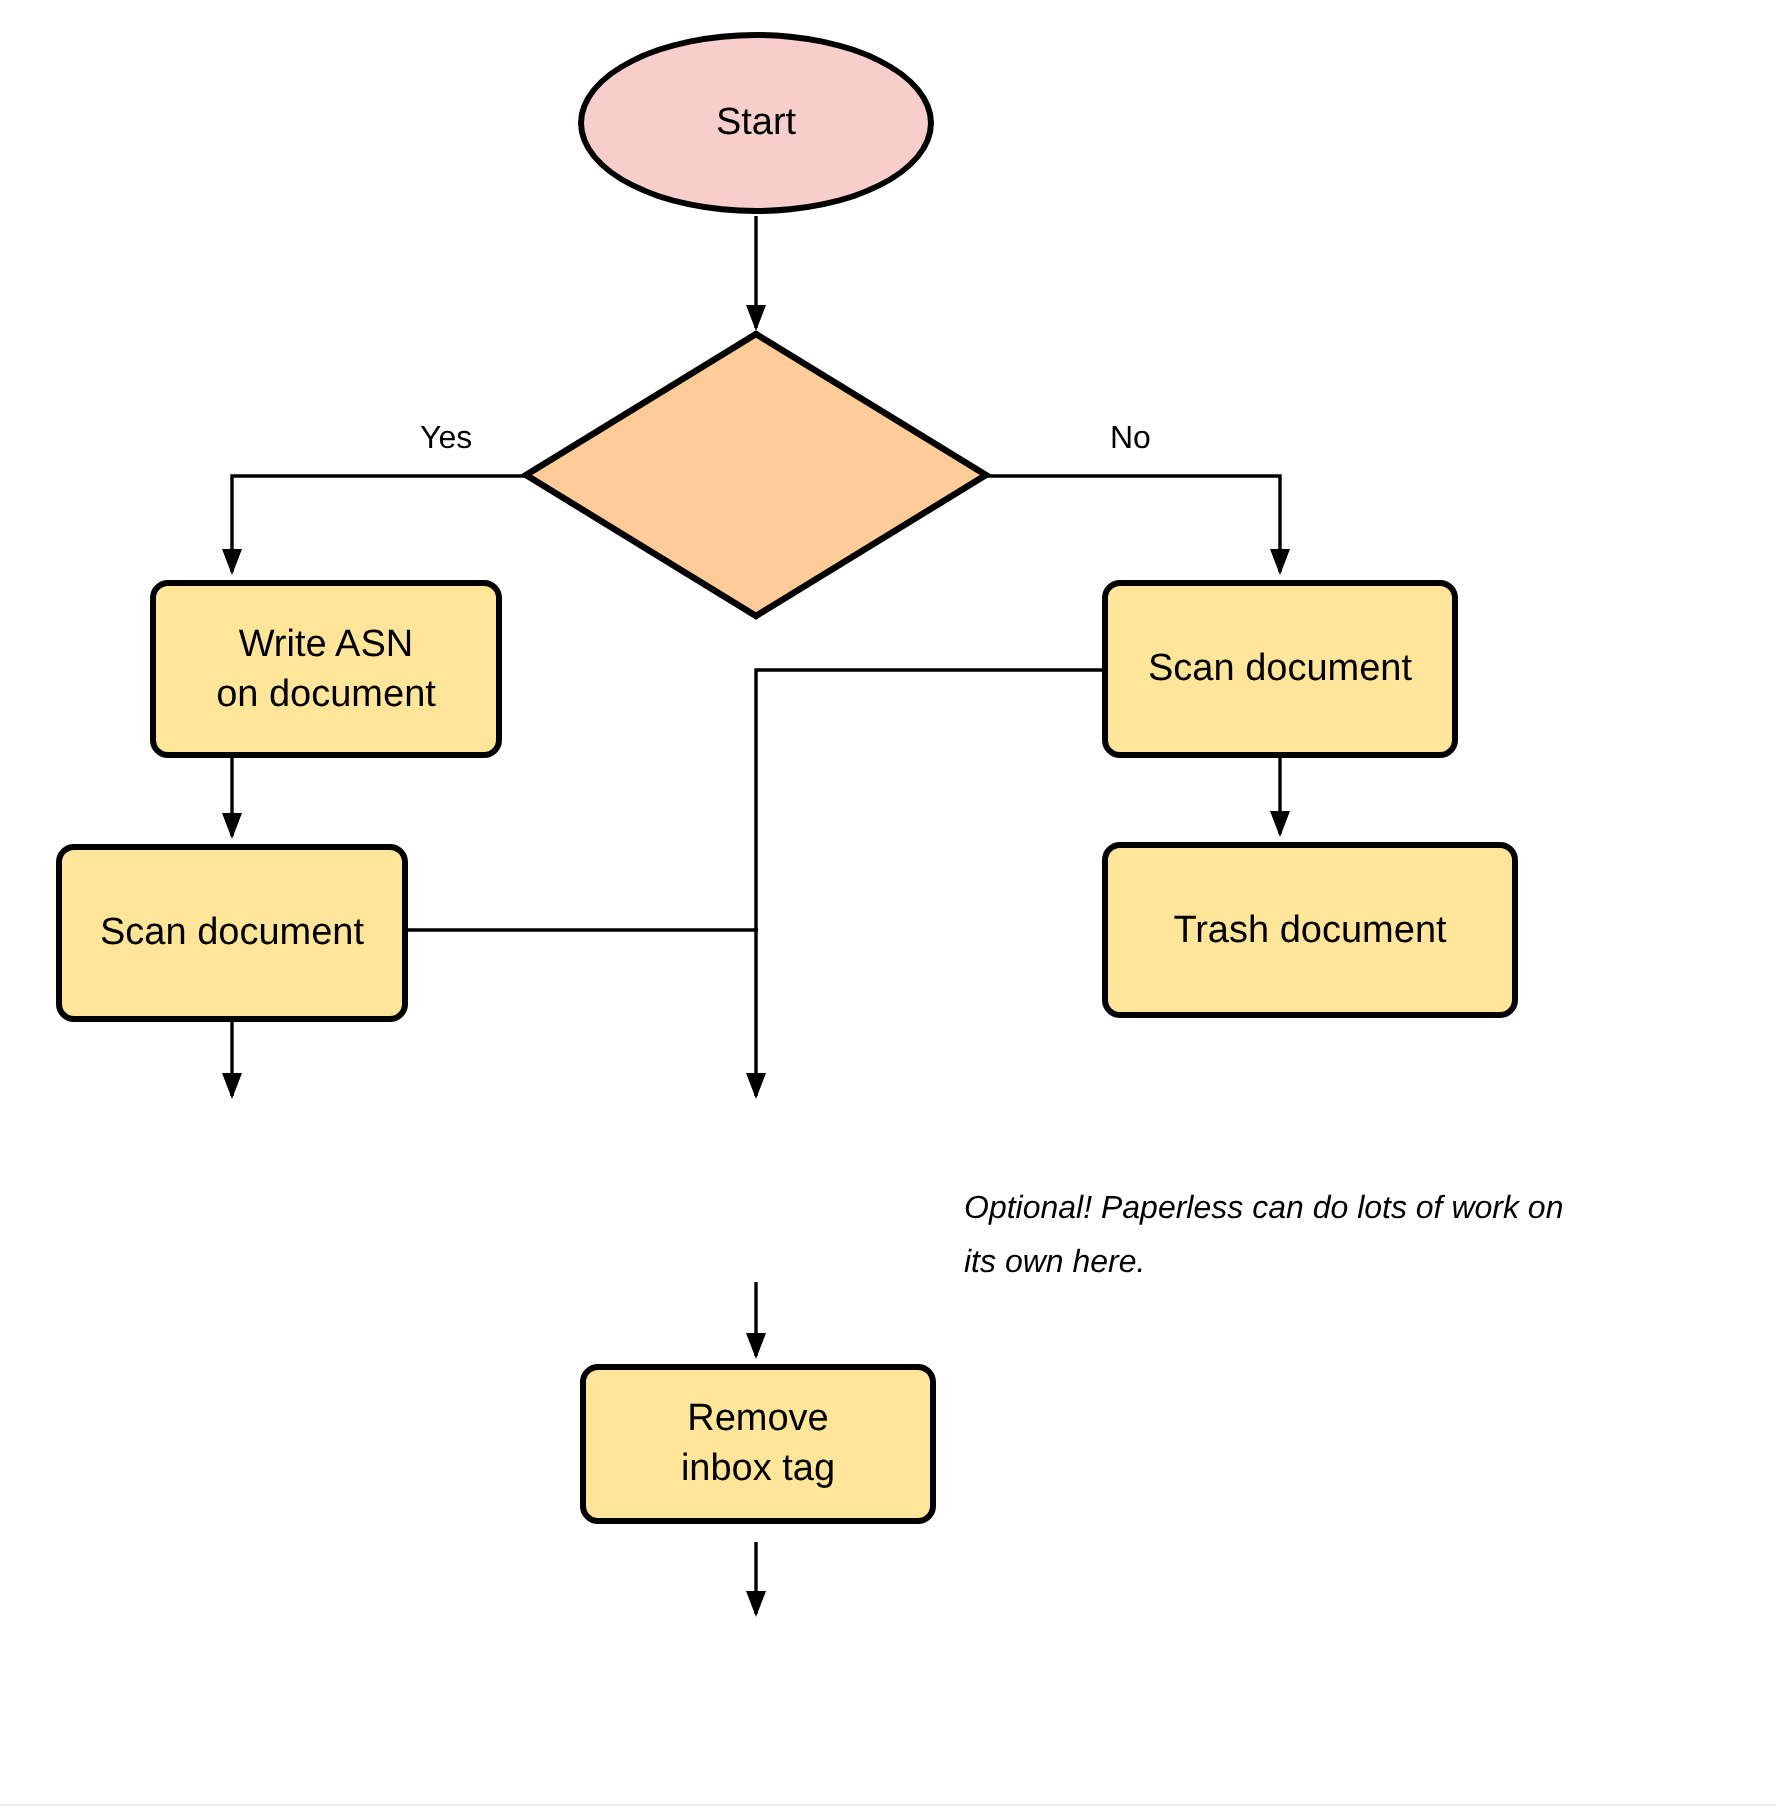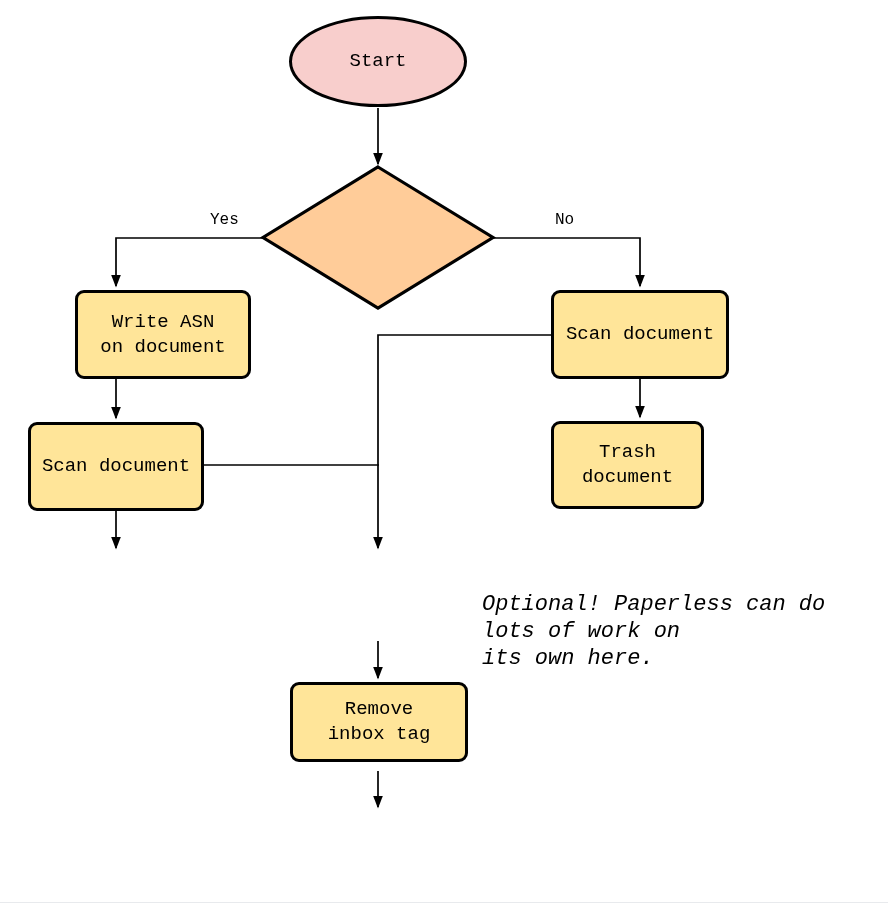--- a/index.html
+++ b/index.html
@@ -1,21 +1,21 @@
 <!DOCTYPE html>
 <html><head>
 <meta charset="utf-8">
 <style>
   html, body { margin: 0; padding: 0; background: #ffffff; }
   .canvas {
     position: relative;
     width: 888px;
     height: 907px;
     background: #ffffff;
-    font-family: Liberation Mono, monospace;
+    font-family: Liberation Sans, sans-serif;
     color: #000000;
     overflow: hidden;
   }
   .edges-layer {
     position: absolute;
     left: 0; top: 0;
     width: 888px; height: 907px;
   }
   .edge {
     fill: none;
@@ -58,39 +58,39 @@
     line-height: 25px;
     white-space: pre-line;
   }
   .edge-label {
     position: absolute;
     font-size: 16px;
     line-height: 22px;
   }
   .note {
     position: absolute;
-    font-size: 22px;
+    font-size: 16px;
     line-height: 27px;
     font-style: italic;
     white-space: pre-line;
   }
   .bottom-hairline {
     position: absolute;
     left: 0; right: 0;
     top: 902px;
     height: 1px;
     background: #e8eaed;
   }
   
   #node-start        { left: 289px; top: 16px;  width: 178px; height: 91px; }
   #node-write-asn    { left: 28px;  top: 290px; width: 176px; height: 89px; margin-left: 47px; }
   #node-scan-left    { left: 28px;  top: 422px; width: 176px; height: 89px; }
   #node-archive      { left: 28px;  top: 552px; width: 176px; height: 91px; }
   #node-scan-right   { left: 551px; top: 290px; width: 178px; height: 89px; }
-  #node-trash        { left: 551px; top: 421px; width: 153px; height: 88px; }
+  #node-trash        { left: 551px; top: 421px; width: 208px; height: 88px; }
   #node-tagging      { left: 290px; top: 552px; width: 178px; height: 89px; }
   #node-remove-inbox { left: 290px; top: 682px; width: 178px; height: 80px; }
   #node-end          { left: 288px; top: 811px; width: 180px; height: 90px; }
   #decision-label    { left: 283px; top: 213px; width: 190px; height: 50px; }
   #label-yes         { left: 210px; top: 209px; }
   #label-no          { left: 510px; top: 209px; margin-left: 45px; }
   #note-optional     { left: 482px; top: 591px; }
 </style>
 </head>
 <body>

